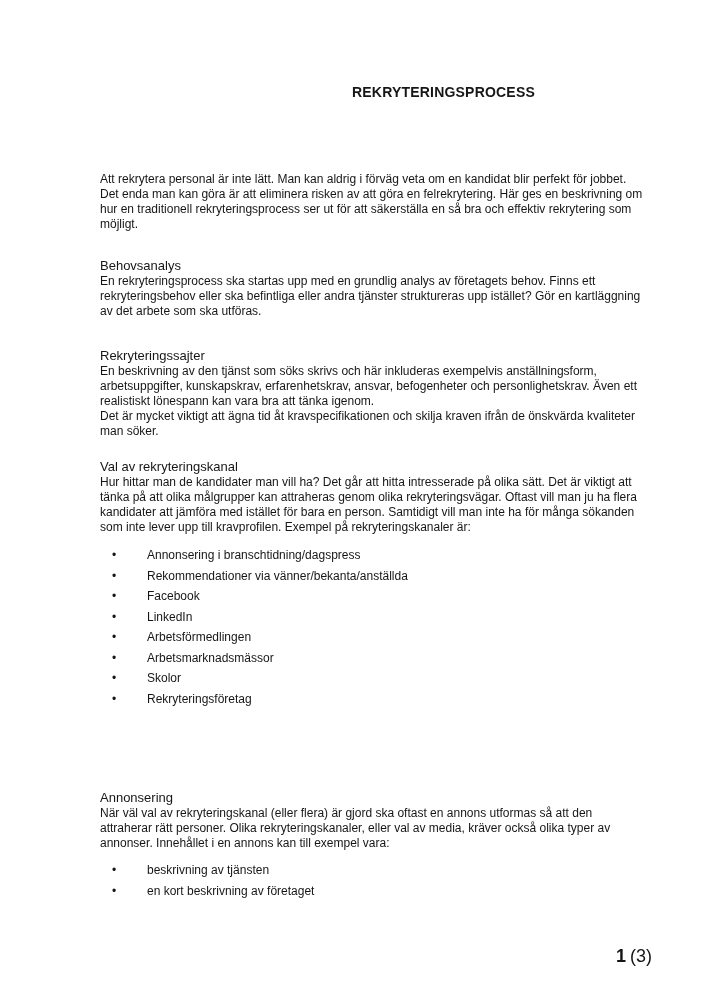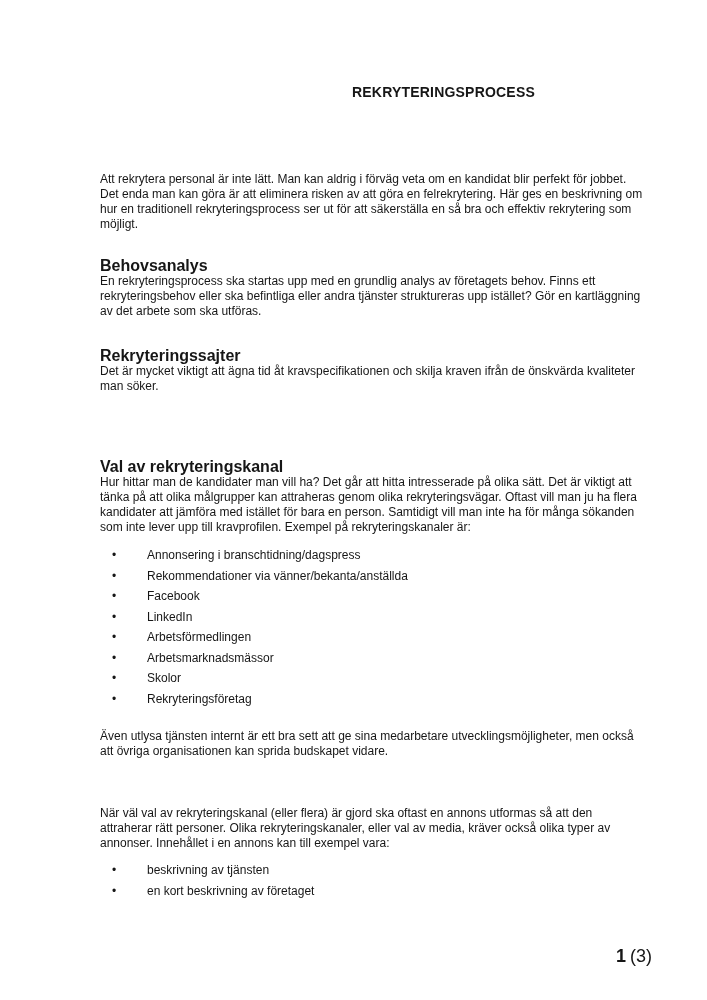--- a/index.html
+++ b/index.html
@@ -24,22 +24,22 @@
     white-space: nowrap;
   }
   .block {
     position: absolute;
     left: 100px;
     width: 547px;
     font-size: 12px;
     line-height: 15px;
   }
   .heading {
-    font-weight: bold;
-    font-size: 16px;
+    font-weight: normal;
+    font-size: 13px;
     line-height: 17px;
   }
   ul.bullets {
     list-style: none;
     margin: 10px;
     padding: 0;
   }
   ul.bullets li {
     position: relative;
     padding-left: 37px;
@@ -71,37 +71,38 @@
 
   <div class="doc-title">REKRYTERINGSPROCESS</div>
 
   <div class="block" style="top:172px">Att rekrytera personal är inte lätt. Man kan aldrig i förväg veta om en kandidat blir perfekt för jobbet. Det enda man kan göra är att eliminera risken av att göra en felrekrytering. Här ges en beskrivning om hur en traditionell rekryteringsprocess ser ut för att säkerställa en så bra och effektiv rekrytering som möjligt.</div>
 
   <div class="block heading" style="top:257px">Behovsanalys</div>
   <div class="block" style="top:274px">En rekryteringsprocess ska startas upp med en grundlig analys av företagets behov. Finns ett rekryteringsbehov eller ska befintliga eller andra tjänster struktureras upp istället? Gör en kartläggning av det arbete som ska utföras.</div>
 
   <div class="block heading" style="top:347px">Rekryteringssajter</div>
   <div class="block" style="top:364px">
+    <div>En beskrivning av den tjänst som söks skrivs och här inkluderas exempelvis anställningsform, arbetsuppgifter, kunskapskrav, erfarenhetskrav, ansvar, befogenheter och personlighetskrav. Även ett realistiskt lönespann kan vara bra att tänka igenom.</div>
     <div>Det är mycket viktigt att ägna tid åt kravspecifikationen och skilja kraven ifrån de önskvärda kvaliteter man söker.</div>
   </div>
 
   <div class="block heading" style="top:458px">Val av rekryteringskanal</div>
   <div class="block" style="top:475px">Hur hittar man de kandidater man vill ha? Det går att hitta intresserade på olika sätt. Det är viktigt att tänka på att olika målgrupper kan attraheras genom olika rekryteringsvägar. Oftast vill man ju ha flera kandidater att jämföra med istället för bara en person. Samtidigt vill man inte ha för många sökanden som inte lever upp till kravprofilen. Exempel på rekryteringskanaler är:</div>
   <ul class="bullets block" style="top:538px">
     <li><span>Annonsering i branschtidning/dagspress</span></li>
     <li><span>Rekommendationer via vänner/bekanta/anställda</span></li>
     <li><span>Facebook</span></li>
     <li><span>LinkedIn</span></li>
     <li><span>Arbetsförmedlingen</span></li>
     <li><span>Arbetsmarknadsmässor</span></li>
     <li><span>Skolor</span></li>
     <li><span>Rekryteringsföretag</span></li>
   </ul>
-  <div class="block" style="top:729px">Även utlysa tjänsten internt är ett bra sett att ge sina medarbetare utvecklingsmöjligheter, men också att övriga organisationen kan sprida budskapet vidare.</div>
 
+  <div class="block heading" style="top:789px">Annonsering</div>
   <div class="block" style="top:806px">När väl val av rekryteringskanal (eller flera) är gjord ska oftast en annons utformas så att den attraherar rätt personer. Olika rekryteringskanaler, eller val av media, kräver också olika typer av annonser. Innehållet i en annons kan till exempel vara:</div>
   <ul class="bullets block" style="top:853px">
     <li><span>beskrivning av tjänsten</span></li>
     <li><span>en kort beskrivning av företaget</span></li>
   </ul>
 
   <div class="page-num">
     <span class="num">1</span><span class="total">(3)</span>
   </div>
 

